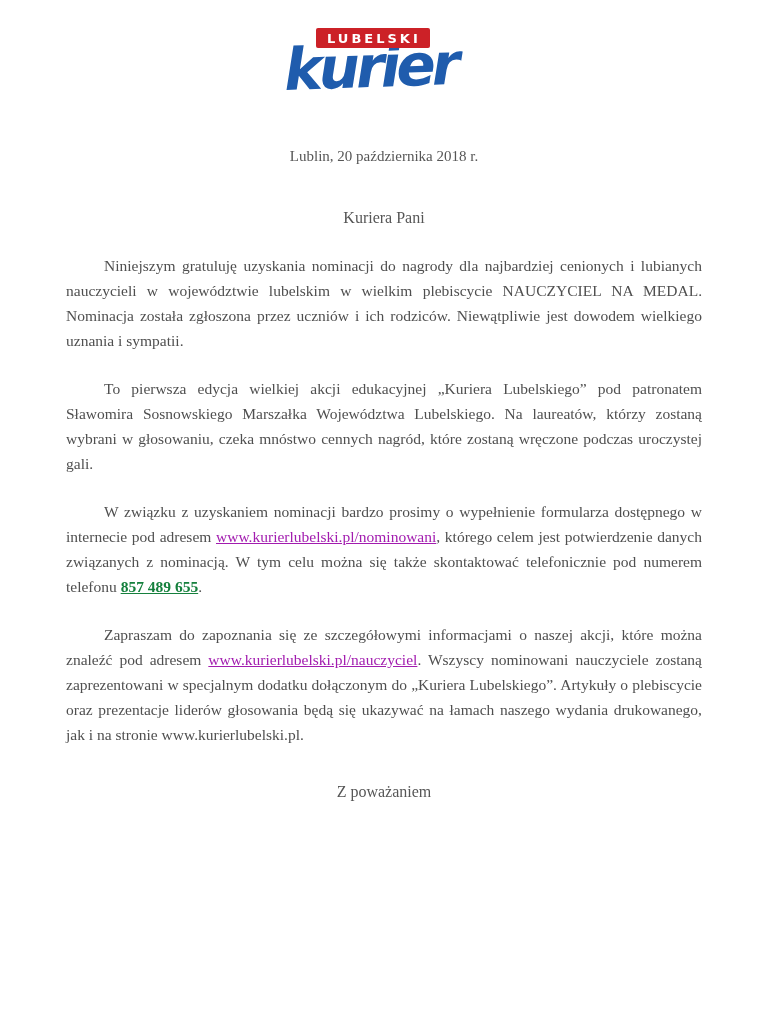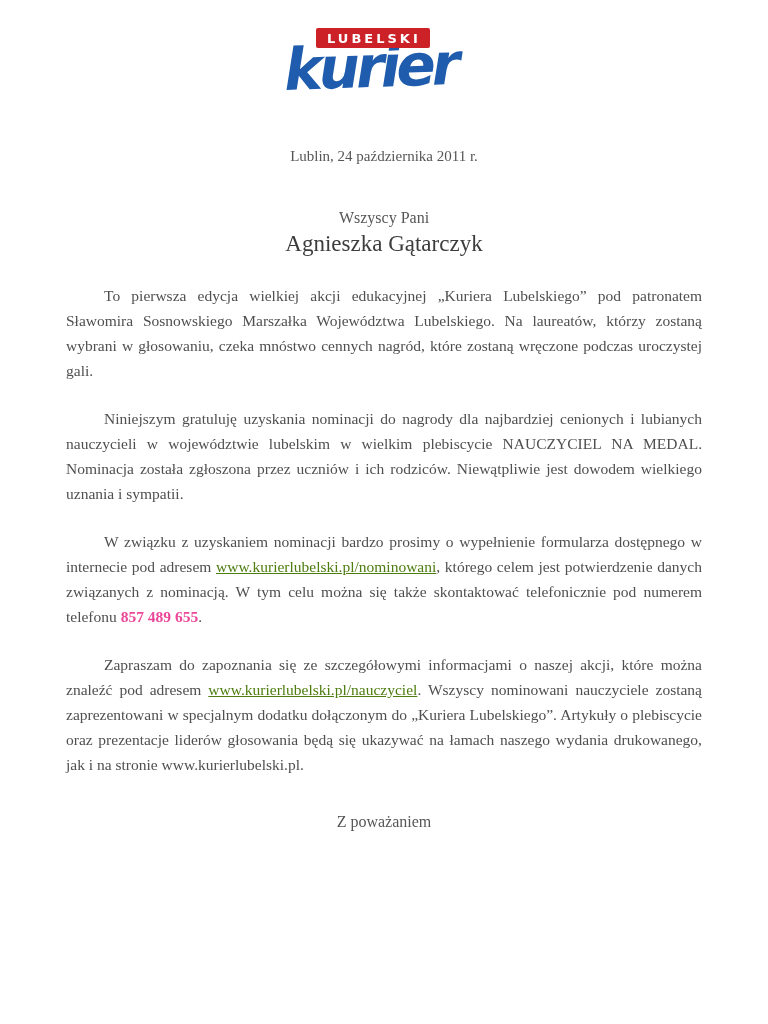--- a/index.html
+++ b/index.html
@@ -100,26 +100,27 @@
   }
   .para {
     text-align: justify;
     text-indent: 38px;
     font-size: 15.5px;
     line-height: 25px;
     color: #4f4f4f;
     margin: 0 0 23px 0;
   }
   .para a.link {
-    color: #4d7c0f;
+    color: #a21caf;
     text-decoration: underline;
   }
   .para strong {
-    color: #ec4899;
+    color: #15803d;
     font-weight: bold;
+    text-decoration: underline;
   }
 
   
   .valediction {
     text-align: center;
     font-size: 16px;
     color: #565656;
     margin: 36px 0 0 0;
   }
 </style>
@@ -128,28 +129,27 @@
 
 <div class="page">
 
   <header class="logo-wrap">
     <div class="logo-badge">
       <span>LUBELSKI</span>
     </div>
     <div class="logo-wordmark">kurier</div>
   </header>
 
-  <p class="dateline">Lublin, 24 października 2011 r.</p>
+  <p class="dateline">Lublin, 20 października 2018 r.</p>
 
 
-  <p class="salutation">Wszyscy Pani</p>
-  <p class="recipient">Agnieszka Gątarczyk</p>
+  <p class="salutation">Kuriera Pani</p>
 
   <main class="letter-body">
+      <p class="para"><span>Niniejszym gratuluję uzyskania nominacji do nagrody dla najbardziej cenionych i lubianych nauczycieli w województwie lubelskim w wielkim plebiscycie NAUCZYCIEL NA MEDAL. Nominacja została zgłoszona przez uczniów i ich rodziców. Niewątpliwie jest dowodem wielkiego uznania i sympatii.</span></p>
       <p class="para"><span>To pierwsza edycja wielkiej akcji edukacyjnej „Kuriera Lubelskiego” pod patronatem Sławomira Sosnowskiego Marszałka Województwa Lubelskiego. Na laureatów, którzy zostaną wybrani w głosowaniu, czeka mnóstwo cennych nagród, które zostaną wręczone podczas uroczystej gali.</span></p>
-      <p class="para"><span>Niniejszym gratuluję uzyskania nominacji do nagrody dla najbardziej cenionych i lubianych nauczycieli w województwie lubelskim w wielkim plebiscycie NAUCZYCIEL NA MEDAL. Nominacja została zgłoszona przez uczniów i ich rodziców. Niewątpliwie jest dowodem wielkiego uznania i sympatii.</span></p>
       <p class="para"><span>W związku z uzyskaniem nominacji bardzo prosimy o wypełnienie formularza dostępnego w internecie pod adresem </span><a class="link" href="#">www.kurierlubelski.pl/nominowani</a><span>, którego celem jest potwierdzenie danych związanych z nominacją. W tym celu można się także skontaktować telefonicznie pod numerem telefonu </span><strong>857 489 655</strong><span>.</span></p>
       <p class="para"><span>Zapraszam do zapoznania się ze szczegółowymi informacjami o naszej akcji, które można znaleźć pod adresem </span><a class="link" href="#">www.kurierlubelski.pl/nauczyciel</a><span>. Wszyscy nominowani nauczyciele zostaną zaprezentowani w specjalnym dodatku dołączonym do „Kuriera Lubelskiego”. Artykuły o plebiscycie oraz prezentacje liderów głosowania będą się ukazywać na łamach naszego wydania drukowanego, jak i na stronie www.kurierlubelski.pl.</span></p>
     </main>
 
   <p class="valediction">Z poważaniem</p>
 
 </div>
 
 </body></html>

